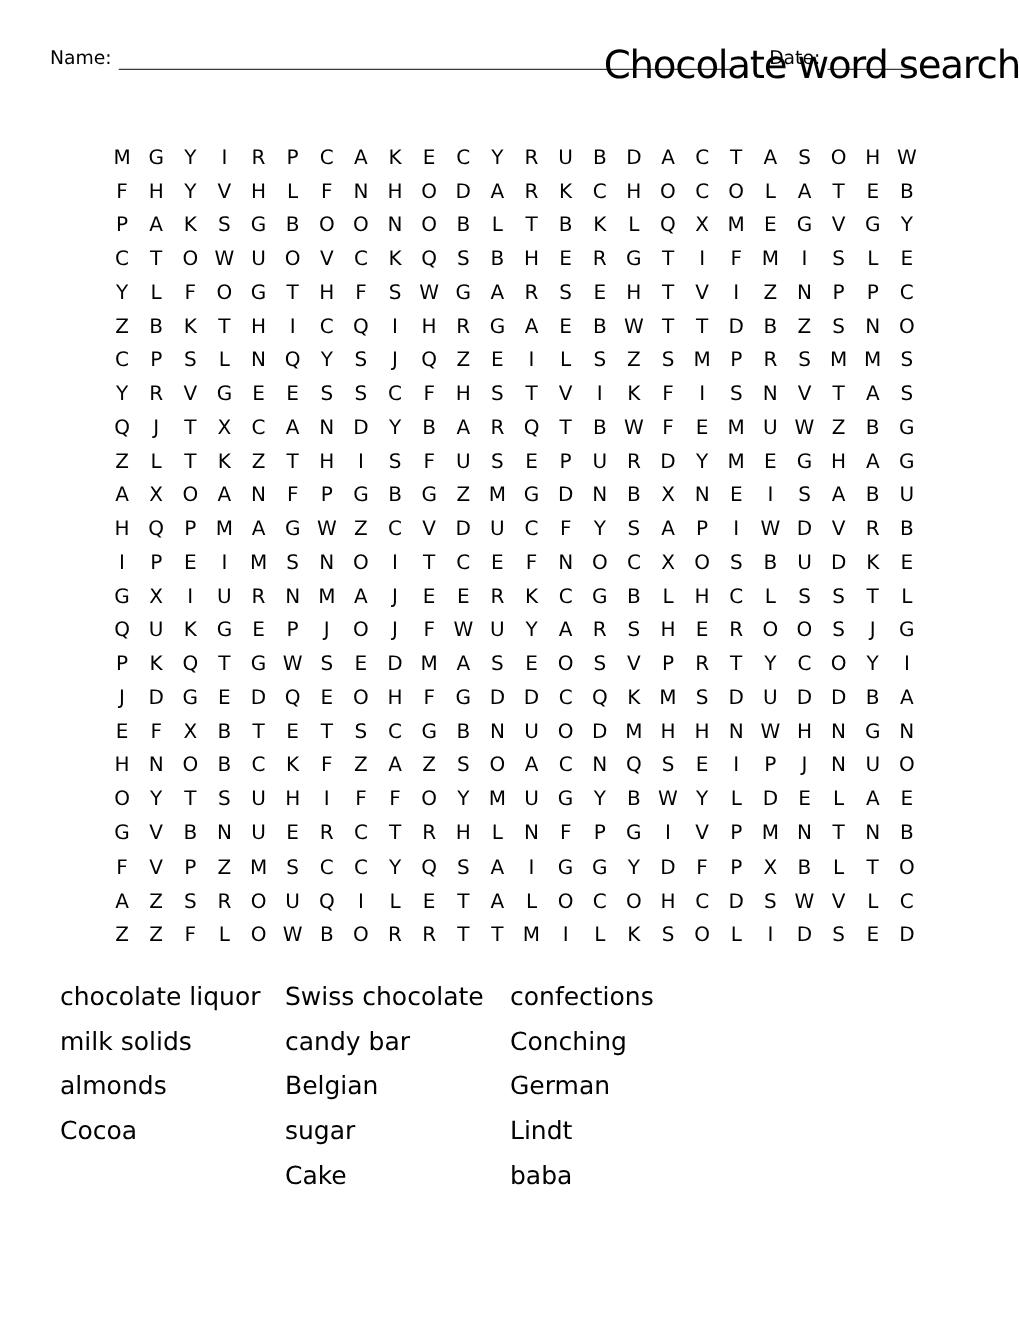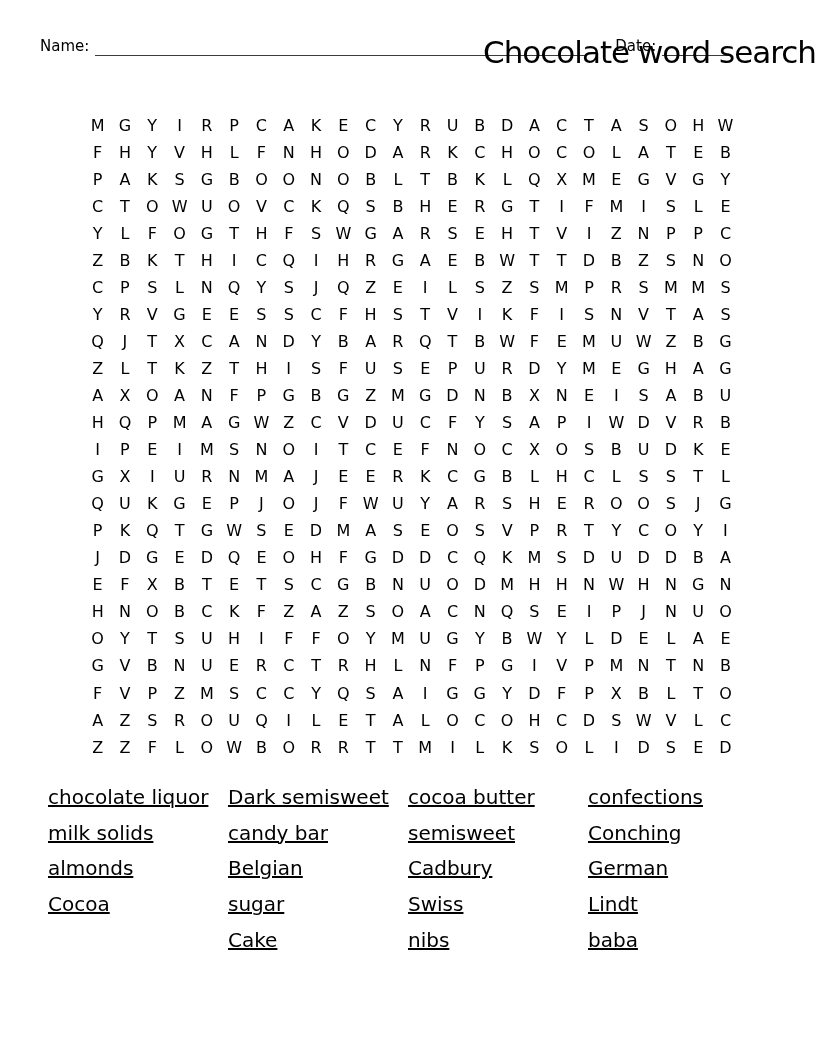--- a/index.html
+++ b/index.html
@@ -49,21 +49,20 @@
     justify-content: center;
     font-size: 16px;
     font-weight: 500;
     line-height: 1;
   }
   
   .word-list {
     position: absolute;
     left: 48px; top: 779px;
     display: flex;
-    text-decoration: underline;
   }
   .word-col { width: 180px; }
   .word-item {
     font-size: 20px;
     height: 35.8px;
     display: flex;
     align-items: center;
     white-space: nowrap;
   }
 </style>
@@ -659,32 +658,25 @@
   </div>
 
 <div class="word-list">
     <div class="word-col">
       <div class="word-item">chocolate liquor</div>
       <div class="word-item">milk solids</div>
       <div class="word-item">almonds</div>
       <div class="word-item">Cocoa</div>
     </div>
     <div class="word-col">
-      <div class="word-item">Dark semisweet</div>
+      <div class="word-item">Swiss chocolate</div>
       <div class="word-item">candy bar</div>
       <div class="word-item">Belgian</div>
       <div class="word-item">sugar</div>
       <div class="word-item">Cake</div>
-    </div>
-    <div class="word-col">
-      <div class="word-item">cocoa butter</div>
-      <div class="word-item">semisweet</div>
-      <div class="word-item">Cadbury</div>
-      <div class="word-item">Swiss</div>
-      <div class="word-item">nibs</div>
     </div>
     <div class="word-col">
       <div class="word-item">confections</div>
       <div class="word-item">Conching</div>
       <div class="word-item">German</div>
       <div class="word-item">Lindt</div>
       <div class="word-item">baba</div>
     </div>
   </div>
 

